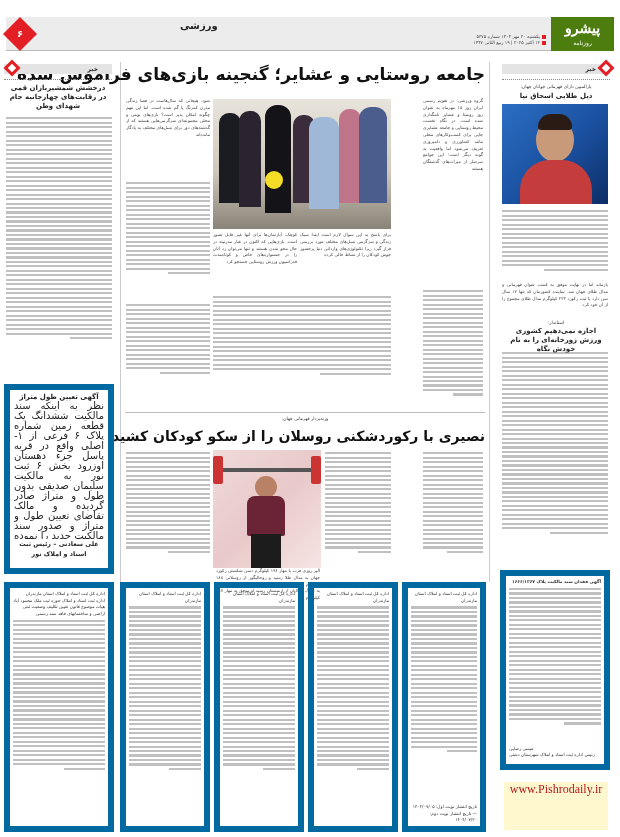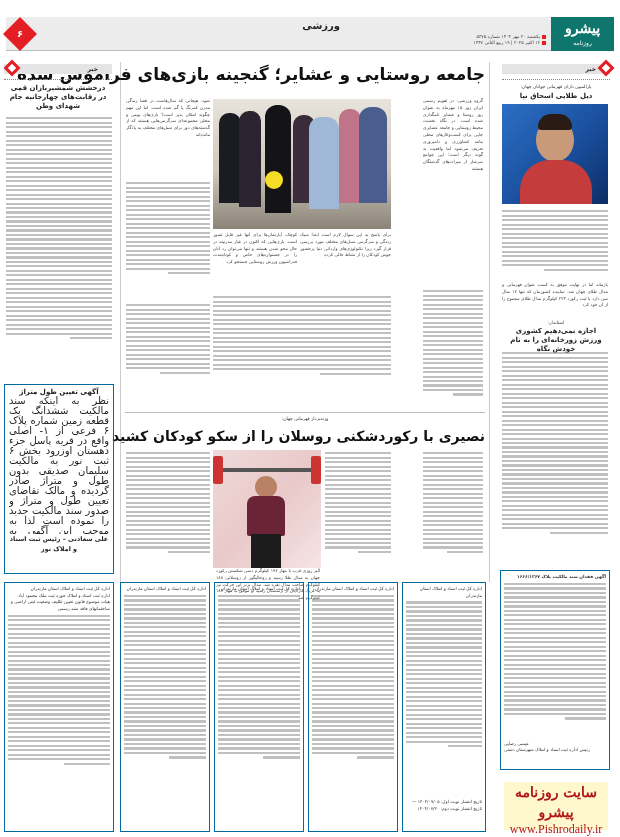--- a/index.html
+++ b/index.html
@@ -1,41 +1,41 @@
 <!DOCTYPE html>
 <html><head>
 <meta charset="utf-8">
 <style>
   * { box-sizing: border-box; margin: 0; padding: 0; }
   body { width: 620px; height: 837px; background: #fff; font-family: "DejaVu Sans", sans-serif; overflow: hidden; position: relative; direction: rtl; color: #222; }
   .abs { position: absolute; }
   
   .masthead-bar { left: 6px; top: 17px; width: 600px; height: 34px; background: #ececec; border-bottom: 1px solid #bbb; }
-  .logo { right: 6px; top: 17px; width: 63px; height: 34px; background: #0f766e; color: #fff; text-align: center; margin-left: 38px; }
+  .logo { right: 6px; top: 17px; width: 63px; height: 34px; background: #4d7c0f; color: #fff; text-align: center; margin-left: 38px; }
   .logo .big { font-family: "DejaVu Serif", serif; font-size: 14px; font-weight: bold; line-height: 22px; display:block; }
   .logo .small { font-size: 6px; line-height: 8px; display:block; }
   .dateline { right: 74px; top: 34px; font-size: 4.5px; color: #444; line-height: 6px; }
   .dateline span.sq { display:inline-block; width:4px; height:4px; background:#e31e24; margin-left:2px; vertical-align:middle; }
-  .section-title { left: 180px; top: 20px; width: 160px; text-align:right; font-size: 10px; font-weight: bold; color:#222; }
+  .section-title { left: 180px; top: 20px; width: 160px; text-align:left; font-size: 10px; font-weight: bold; color:#222; }
   .page-num { left: 8px; top: 22px; width: 24px; height: 24px; background: #e31e24; transform: rotate(45deg); }
   .page-num span { display:block; transform: rotate(-45deg); color:#fff; font-size:10px; font-weight:bold; text-align:center; line-height:24px; }
   
   .khabar { height: 10px; background: #e4e4e4; font-size: 6px; font-weight: bold; line-height: 10px; padding-right: 14px; }
   .khabar .dia { position:absolute; right: -2px; top: -2px; width: 12px; height: 12px; background:#e31e24; transform: rotate(45deg); }
   .khabar .dia::after { content:""; position:absolute; left:3px; top:3px; width:6px; height:6px; background:#fff; }
   .dotline { border-top: 1px dotted #888; }
   .col-rule { width: 1px; background: #ccc; }
   .kicker { font-size: 4.5px; text-align:center; color:#333; }
   .subhead { font-size: 7px; font-weight: bold; text-align:center; line-height: 9px; }
   .headline { font-size: 17px; font-weight: bold; text-align:center; color:#111; white-space:nowrap; }
   .body-text { font-size: 4.4px; line-height: 6.8px; color:#444; text-align: justify; overflow:hidden; }
   .textlines { overflow:hidden; }
   .textlines i { display:block; height: 2.2px; margin: 2.3px 0; background: #8d8d8d; opacity:0.55; }
   .photo { overflow:hidden; }
-  .ad-box { border: 1px solid #0369a1; }
+  .ad-box { border: 6px solid #0369a1; }
   .ad-title { font-size: 7px; font-weight:bold; text-align:center; }
   .ad-text { font-size: 10px; line-height: 10px; text-align: justify; color:#222; }
   .website { background: #fff8cf; text-align:center; }
   .website .fa { font-size: 14px; font-weight:bold; color:#b01818; font-family:"DejaVu Serif", serif; line-height: 20px; }
   .website .url { font-size: 12px; color:#b01818; font-family:"Liberation Serif", serif; line-height: 14px; direction:ltr; }
   .caption { font-size: 4.4px; line-height: 6.6px; color:#333; }
 </style>
 </head>
 <body>
 
@@ -164,21 +164,20 @@
       <i></i>
       <i></i>
       <i></i>
       <i style="width:40%"></i>
   </div>
   <div class="caption" style="text-align:left;">عیسی رضایی</div>
   <div class="caption" style="text-align:left;">رئیس اداره ثبت اسناد و املاک شهرستان دشتی</div>
 </div>
 
 <div class="abs website" style="right:12px;top:782px;width:104px;height:48px;">
-  <div class="fa">سایت روزنامه پیشرو</div>
   <div class="url">www.Pishrodaily.ir</div>
 </div>
 
 <div class="abs headline" style="left:125px;top:64px;width:360px;">جامعه روستایی و عشایر؛ گنجینه بازی‌های فراموش شده</div>
 
 <div class="abs body-text" style="right:137px;top:98px;width:60px;height:190px;">گروه ورزشی: در تقویم رسمی ایران روز ۱۵ مهرماه به عنوان روز روستا و عشایر نامگذاری شده است. در نگاه نخست محیط روستایی و جامعه عشایری جایی برای کسب‌وکارهای محلی مانند کشاورزی و دامپروری تعریف می‌شود اما واقعیت به گونه دیگر است؛ این جوامع سرشار از میراث‌های گذشتگان هستند</div>
 <div class="abs textlines" style="right:137px;top:288px;width:60px;height:130px;">
   <i></i>
     <i></i>
     <i></i>

